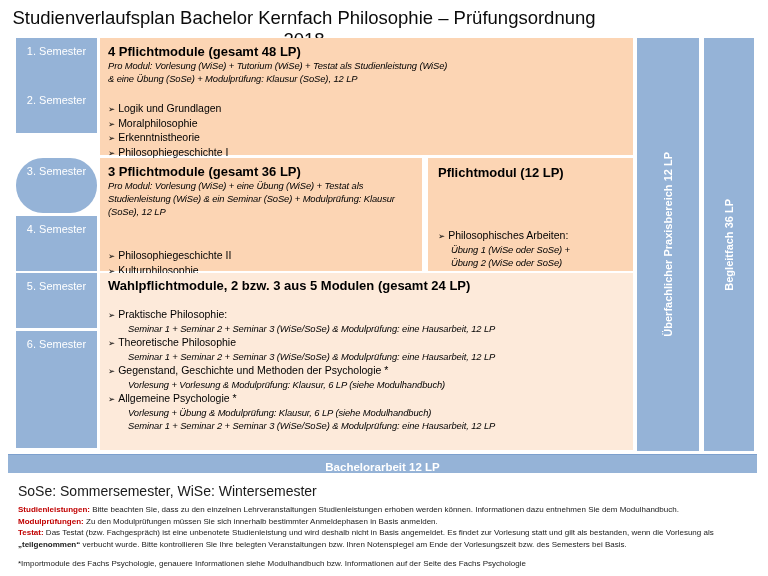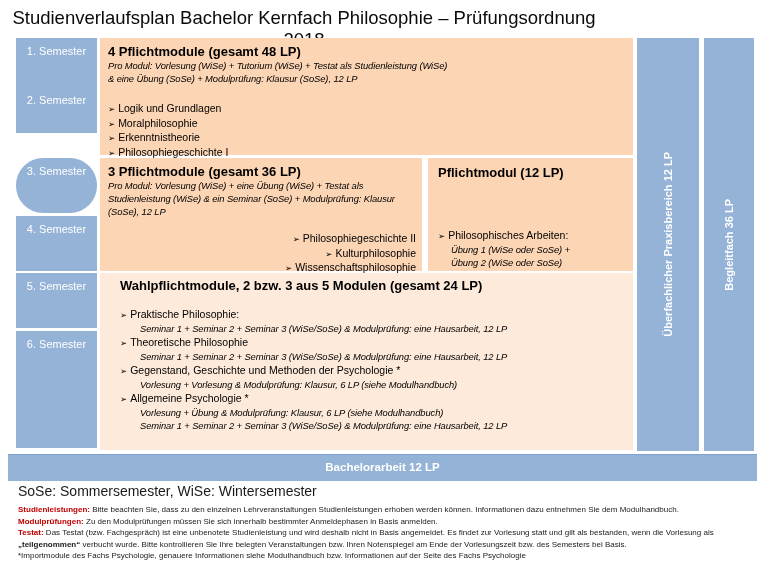--- a/index.html
+++ b/index.html
@@ -22,56 +22,56 @@
   .s2 { top:87px; height:46px; }
   .s3 { top:158px; height:55px;border-radius:27px; }
   .s4 { top:216px; height:55px; }
   .s5 { top:273px; height:55px; }
   .s6 { top:331px; height:117px; }
   
   .box { position:absolute; background:#fcd5b4; }
   .b12  { left:100px; top:38px;  width:533px; height:117px; padding:7px 8px 0 8px; }
   .b34l { left:100px; top:158px; width:322px; height:113px; padding:7px 6px 0 8px; }
   .b34r { left:428px; top:158px; width:205px; height:113px; padding:8px 6px 0 10px; }
-  .b56  { left:100px; top:273px; width:533px; height:177px; padding:6px 8px 0 20px; background:#fdeada; }
+  .b56  { left:100px; top:273px; width:533px; height:177px; padding:6px 8px 0 8px; background:#fdeada; }
   .h   { font-weight:bold; font-size:13px; line-height:14px; }
   .det { font-style:italic; font-size:9.4px; line-height:13px; letter-spacing:-0.1px; }
   .bl  { font-size:10.5px; line-height:13.5px; }
   .arr { font-size:8.5px; margin-right:3px; }
   .m12  { margin-top:17px; }
-  .m34l { margin-top:14px;text-align:right; }
+  .m34l { margin-top:31px; }
   .b34r .bl { margin-top:48px; line-height:14px; }
   .b34r .det { padding-left:13px; }
   .l56 { margin-top:14px; }
   .l56 .bl  { line-height:14px; }
   .l56 .det { line-height:13px; padding-left:20px; }
   
   .vbar {
     position:absolute; top:38px; height:413px; background:#95b3d7;
     display:flex; align-items:center; justify-content:center;
   }
   .v1 { left:637px; width:62px; }
   .v2 { left:704px; width:50px; }
   .vbar span {
     writing-mode:vertical-rl; transform:rotate(180deg);
     color:#ffffff; font-weight:bold; font-size:11px; white-space:nowrap;
   }
   
   .thesis {
-    position:absolute; left:8px; top:454px; width:749px; height:27px;
+    position:absolute; left:8px; top:454px; width:749px; height:19px;
     background:#95b3d7; border-top:1px solid #7da0cd;
     color:#ffffff; font-weight:bold; font-size:11.5px;
     text-align:center; line-height:25px;
   }
   
   .legend { position:absolute; left:18px; top:483px; font-size:14px; color:#1a1a1a; }
   .notes  { position:absolute; left:18px; top:504px; width:744px; font-size:8px; line-height:11.6px; color:#1a1a1a; }
   .red { color:#c00000; font-weight:bold; }
   .bq  { font-weight:bold; }
-  .imp { }
+  .imp { margin-top:8px; }
 </style>
 </head>
 <body>
 
 <div id="slide">
 
   <div class="title">Studienverlaufsplan Bachelor Kernfach Philosophie – Prüfungsordnung 2018</div>
 
   <div class="sem s1"><span>1. Semester</span></div>
   <div class="sem s2"><span>2. Semester</span></div>

